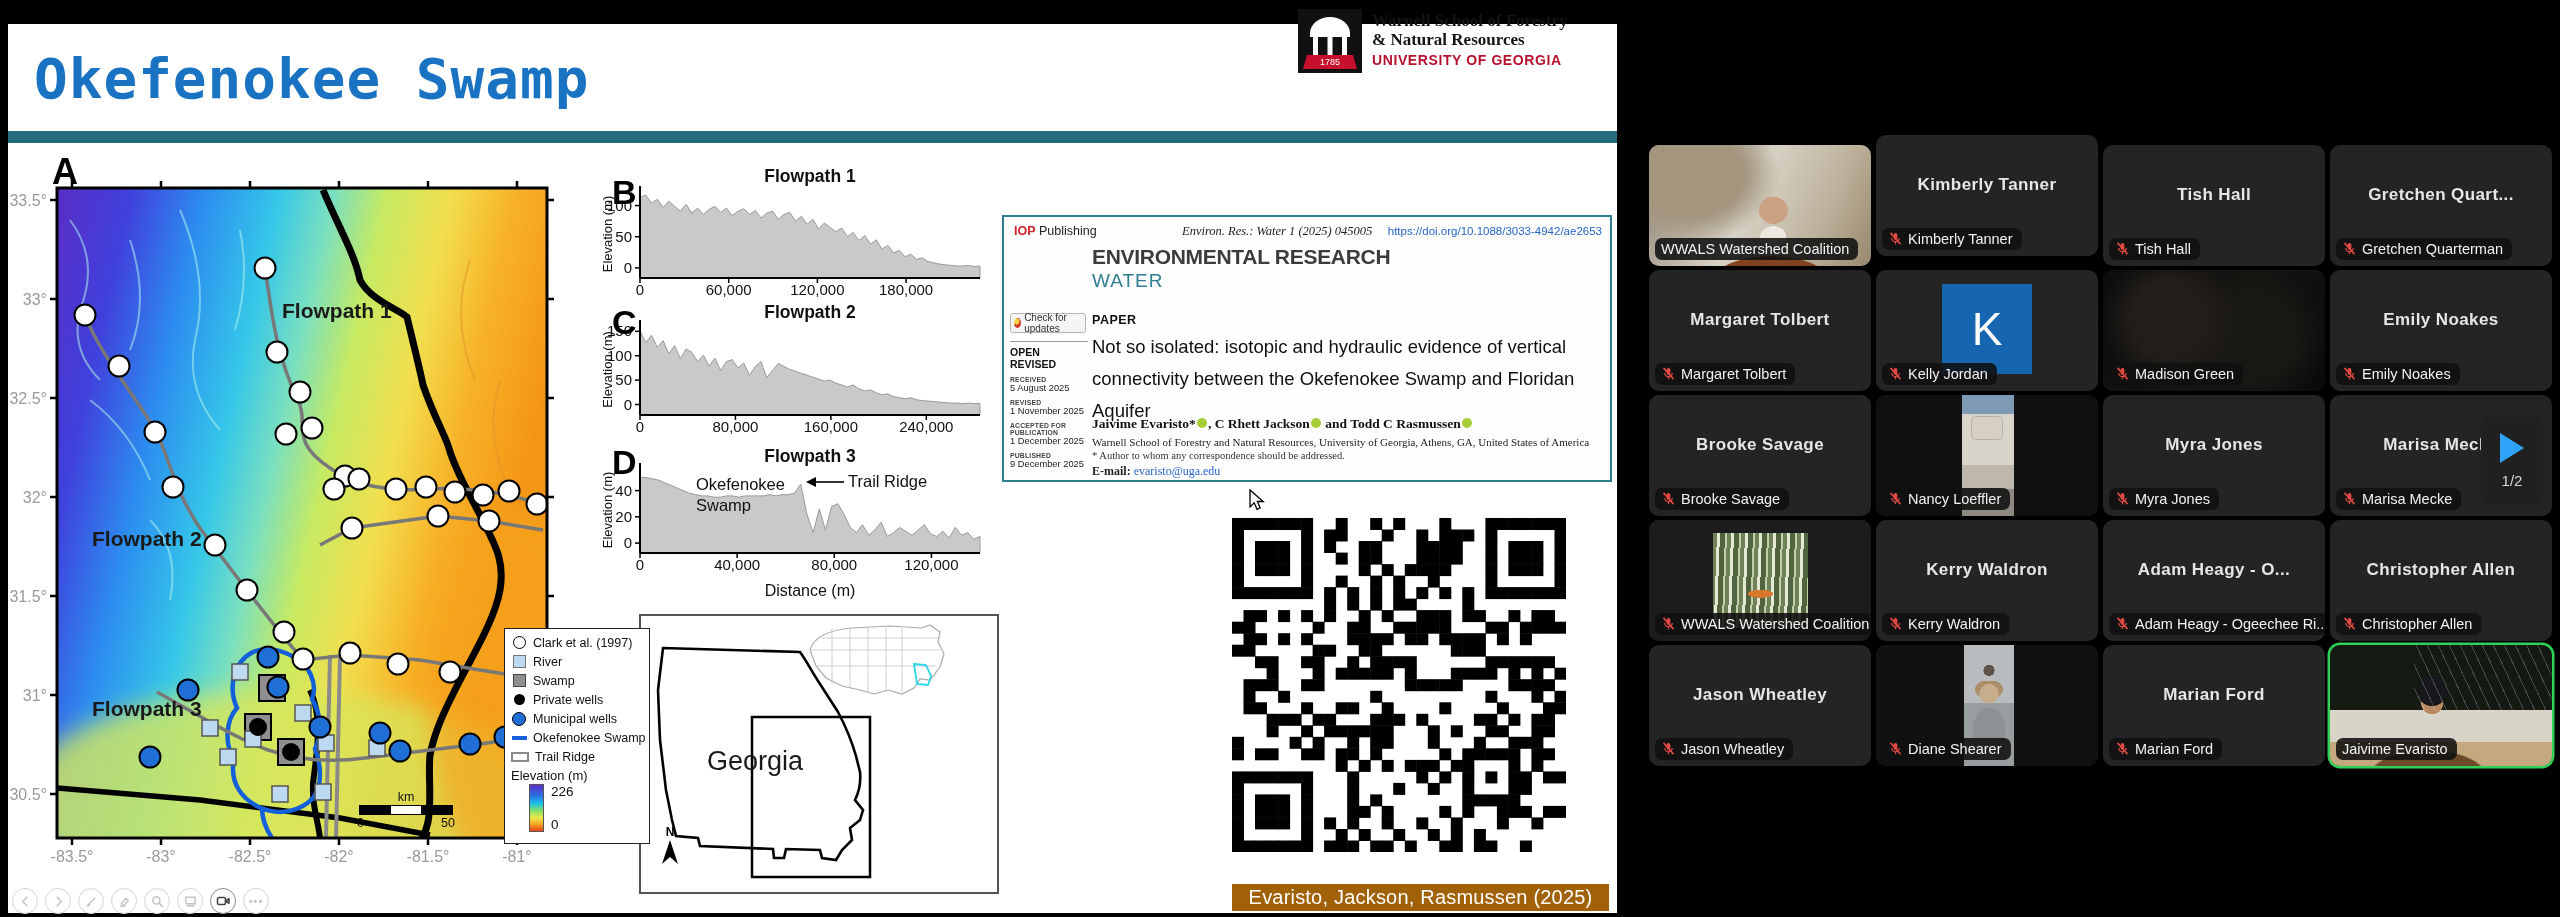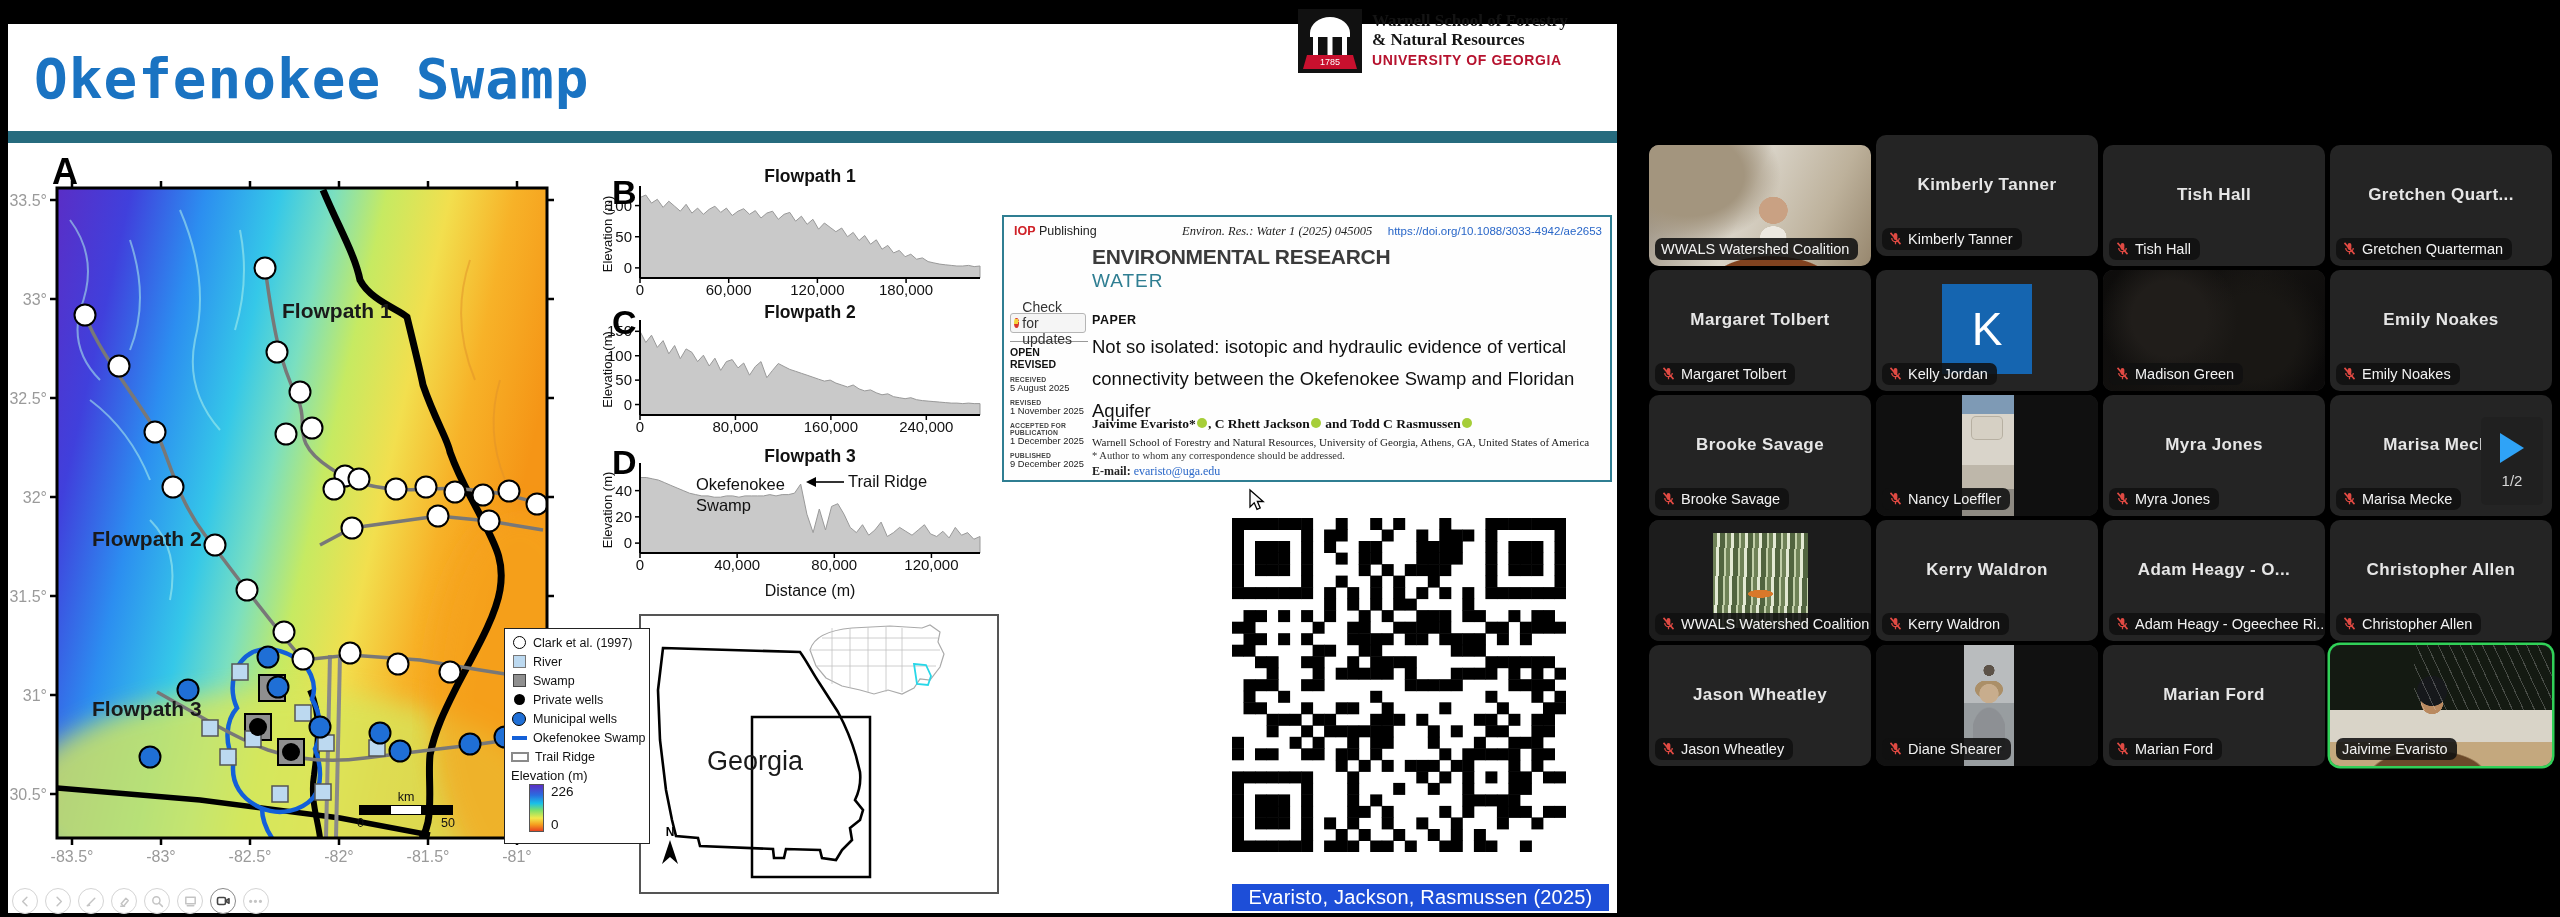--- a/index.html
+++ b/index.html
@@ -58,29 +58,29 @@
       font-size:18.5px;line-height:32px;color:#101010;}
   #paper .pauth{position:absolute;left:88px;top:199px;font-weight:bold;font-size:13.5px;color:#111;}
   .orcid{display:inline-block;width:10px;height:10px;border-radius:50%;background:#a6ce39;margin:0 1px;}
   #paper .paffil{position:absolute;left:88px;top:219px;font-size:11px;color:#222;text-align:right;}
   #paper .pcorr{position:absolute;left:88px;top:233px;font-size:10.5px;color:#333;}
   #paper .pmail{position:absolute;left:88px;top:247px;font-size:12px;}
   #paper .pmail b{font-weight:bold;}
   #paper .pmail span{color:#2866c8;}
   #paper .side{position:absolute;left:6px;top:96px;width:78px;font-family:"Liberation Sans",sans-serif;}
   #chk-btn{width:76px;height:20px;border:1px solid #b5b5b5;border-radius:3px;background:#f5f5f5;
-      display:flex;align-items:center;gap:3px;font-size:14px;color:#333;padding:0 3px;box-sizing:border-box;}
+      display:flex;align-items:center;gap:3px;font-size:10px;color:#333;padding:0 3px;box-sizing:border-box;}
   #chk-btn i{width:10px;height:10px;border-radius:50%;background:radial-gradient(circle at 35% 35%,#f5d33c 38%,#d8372c 40%);}
   #paper .side hr{border:none;border-top:1px solid #999;margin:8px 0 4px;}
   .oa{font-weight:bold;font-size:10.5px;color:#111;}
   .dl{margin-top:6px;}
   .dl b{display:block;font-size:6.8px;color:#444;letter-spacing:.2px;}
   .dl span{display:block;font-size:9.3px;color:#222;}
   
-  #citation{left:1232px;top:884px;width:377px;height:27px;background:#1d4ed8;color:#fff;font-size:20px;
+  #citation{left:1232px;top:884px;width:377px;height:27px;background:#a16207;color:#fff;font-size:20px;
       line-height:27px;text-align:center;letter-spacing:.2px;white-space:nowrap;}
   
   #toolbar{left:12px;top:888px;display:flex;gap:7px;z-index:6;}
   .tb{width:26px;height:26px;border:1.4px solid #d4d4d4;border-radius:50%;display:flex;align-items:center;
       justify-content:center;background:#fff;box-sizing:border-box;}
   .tb svg{stroke:#c4c4c4;fill:none;stroke-width:1.6;stroke-linecap:round;stroke-linejoin:round;}
   .tb.cam{border-color:#8a8a8a;}
   .tb.cam svg{stroke:#444;}
   .tb .dots{color:#c4c4c4;font-size:11px;letter-spacing:1px;font-weight:bold;}
   

